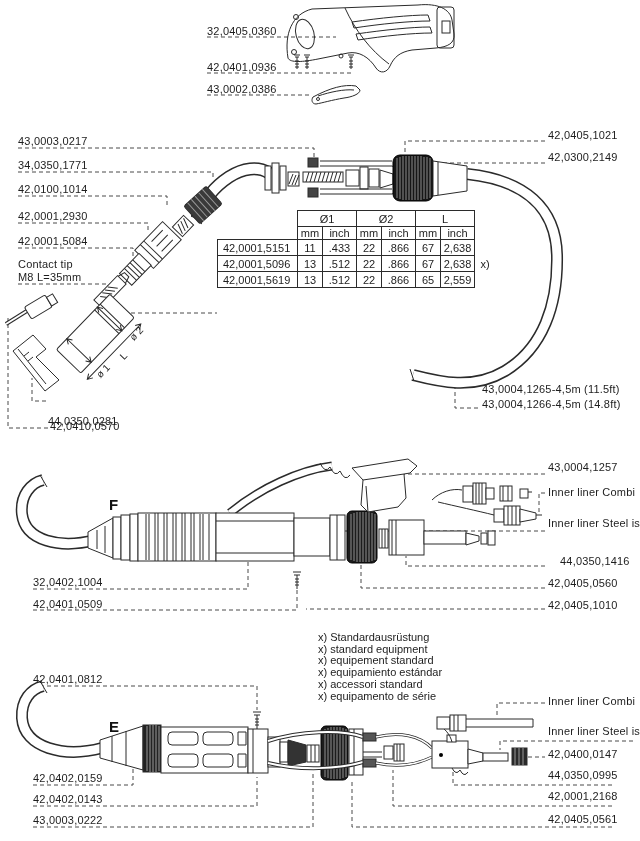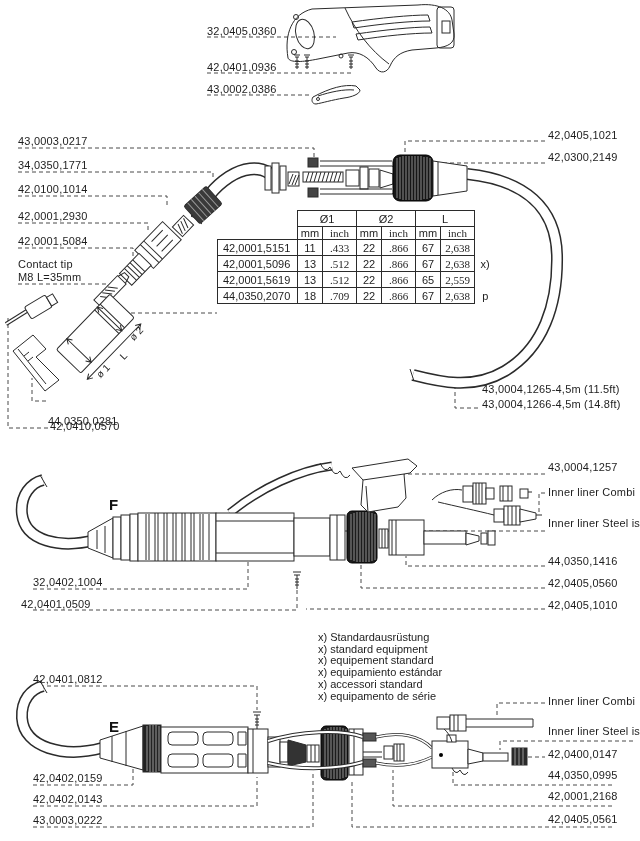--- a/index.html
+++ b/index.html
@@ -8,21 +8,21 @@
   .lbl{position:absolute;font:11px/12px "Liberation Sans",sans-serif;color:#1d1d1d;
        white-space:nowrap;letter-spacing:.2px;}
   .variant{position:absolute;font:bold 15px/15px "Liberation Sans",sans-serif;color:#111;}
   #artwork{position:absolute;left:0;top:0;}
   
   #dim-table{position:absolute;left:217px;top:210px;border-collapse:collapse;}
   #dim-table td{border:1px solid #2b2b2b;font:11px/12px "Liberation Sans",sans-serif;
                 color:#1d1d1d;text-align:center;padding:0;height:15px;}
   #dim-table td.part{ text-align:left;padding-left:5px;width:74px;}
   #dim-table td.mm{width:24px;}
-  #dim-table td.in{width:33px;font-family:Liberation Serif, serif;}
+  #dim-table td.in{width:33px;}
   #dim-table td.nb{border:none;background:transparent;}
   #dim-table td.note{border:none;width:20px;text-align:center;}
   #dim-table tr.h1 td{height:15px;}
   #dim-table tr.h2 td{height:12px;}
   
   #legend{position:absolute;left:318px;top:632px;}
   #legend div{font:11px/11.7px "Liberation Sans",sans-serif;color:#1d1d1d;white-space:nowrap;}
 </style>
 </head>
 <body>
@@ -328,42 +328,32 @@
     <tr>
       <td class="part">42,0001,5619</td>
       <td class="mm">13</td>
       <td class="in">.512</td>
       <td class="mm">22</td>
       <td class="in">.866</td>
       <td class="mm">65</td>
       <td class="in">2,559</td>
       <td class="note"></td>
     </tr>
-    <tr>
-      <td class="part">44,0350,2070</td>
-      <td class="mm">18</td>
-      <td class="in">.709</td>
-      <td class="mm">22</td>
-      <td class="in">.866</td>
-      <td class="mm">67</td>
-      <td class="in">2,638</td>
-      <td class="note">p</td>
-    </tr>
   </tbody>
     </table>
 
   <div class="variant" style="left:109px;top:497px">F</div>
   <div class="lbl" style="left:548px;top:461px">43,0004,1257</div>
   <div class="lbl" style="left:548px;top:486px">Inner liner Combi</div>
   <div class="lbl" style="left:548px;top:517px">Inner liner Steel isol.</div>
-  <div class="lbl" style="left:548px;top:555px">44,0350,1416</div>
+  <div class="lbl" style="left:560px;top:555px">44,0350,1416</div>
   <div class="lbl" style="left:548px;top:577px">42,0405,0560</div>
   <div class="lbl" style="left:548px;top:599px">42,0405,1010</div>
   <div class="lbl" style="left:33px;top:576px">32,0402,1004</div>
-  <div class="lbl" style="left:21px;top:598px">42,0401,0509</div>
+  <div class="lbl" style="left:33px;top:598px">42,0401,0509</div>
 
   <div id="legend">
     <div>x) Standardausrüstung</div>
     <div>x) standard equipment</div>
     <div>x) equipement standard</div>
     <div>x) equipamiento estándar</div>
     <div>x) accessori standard</div>
     <div>x) equipamento de série</div>
   </div>
 

